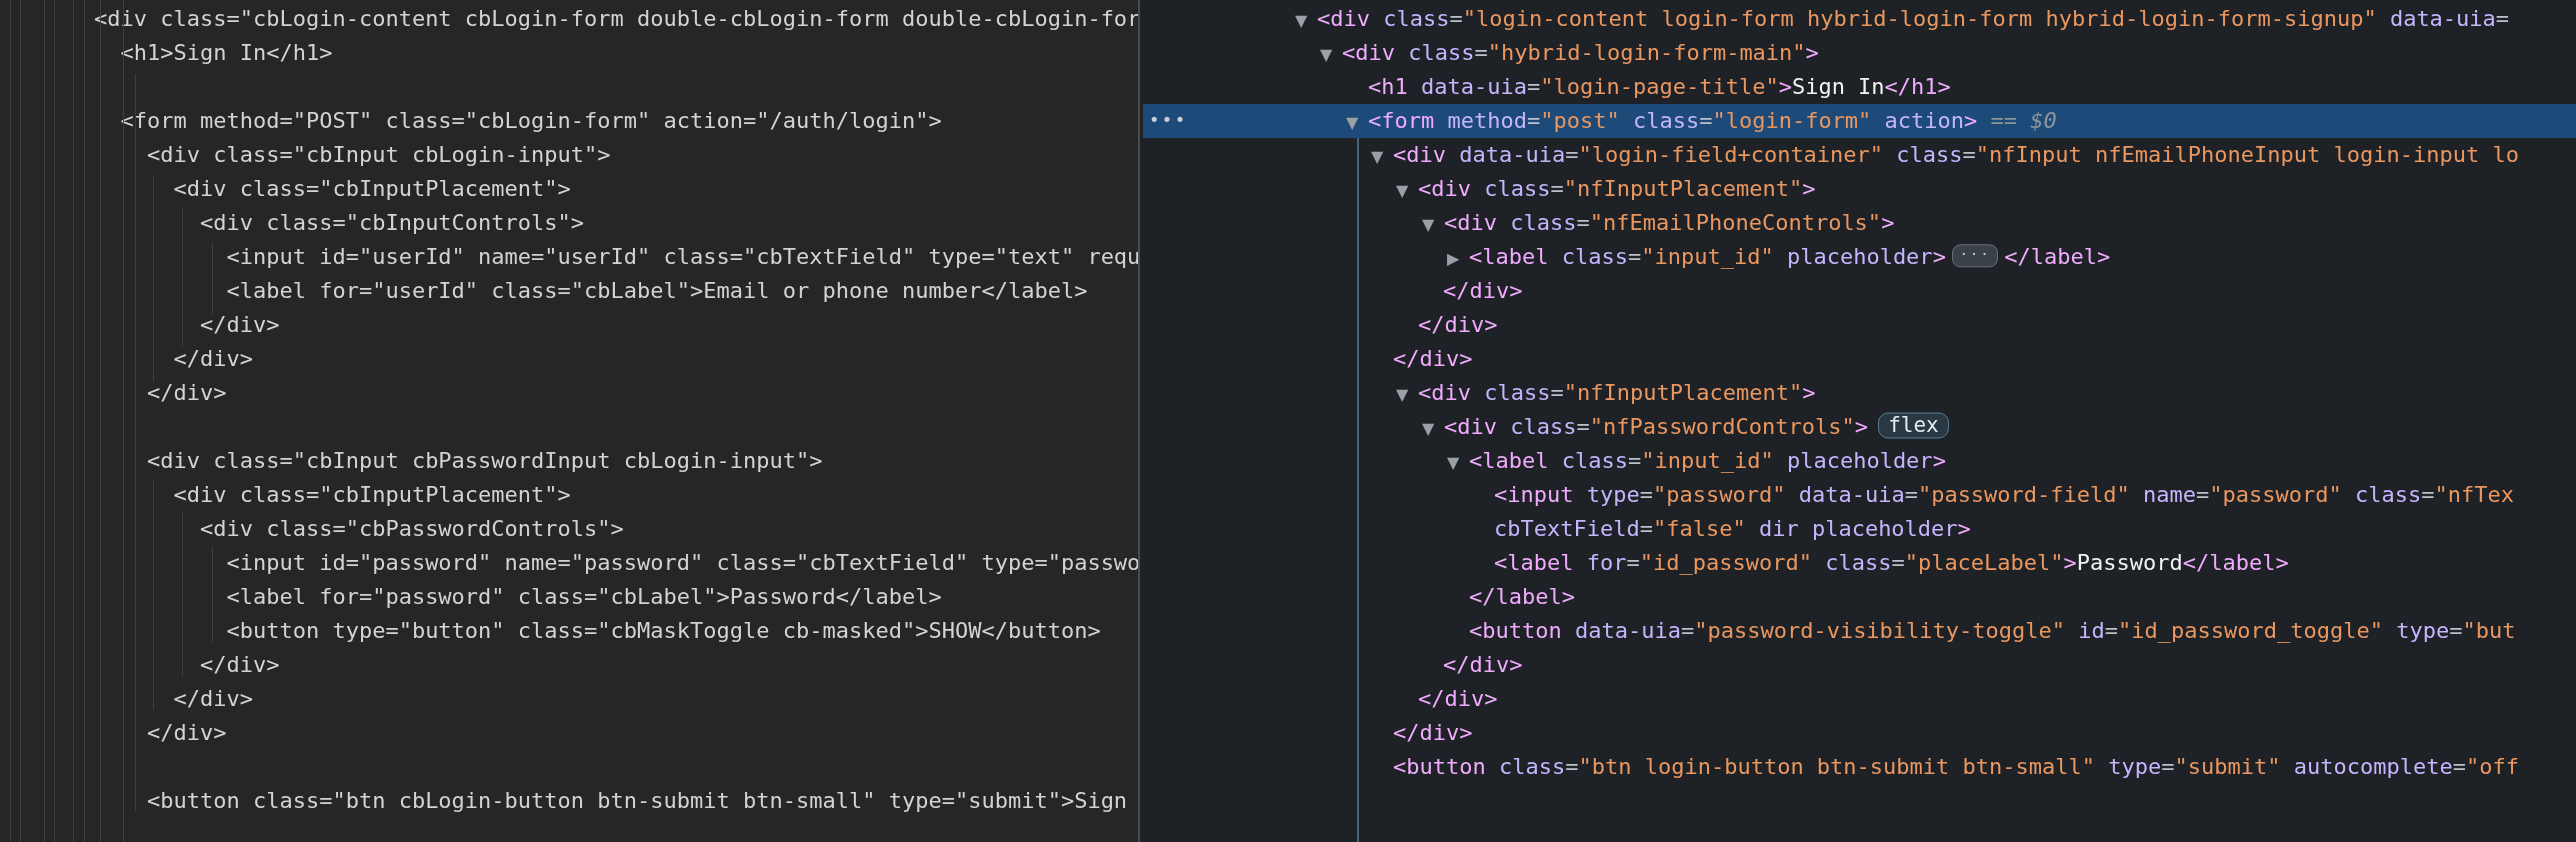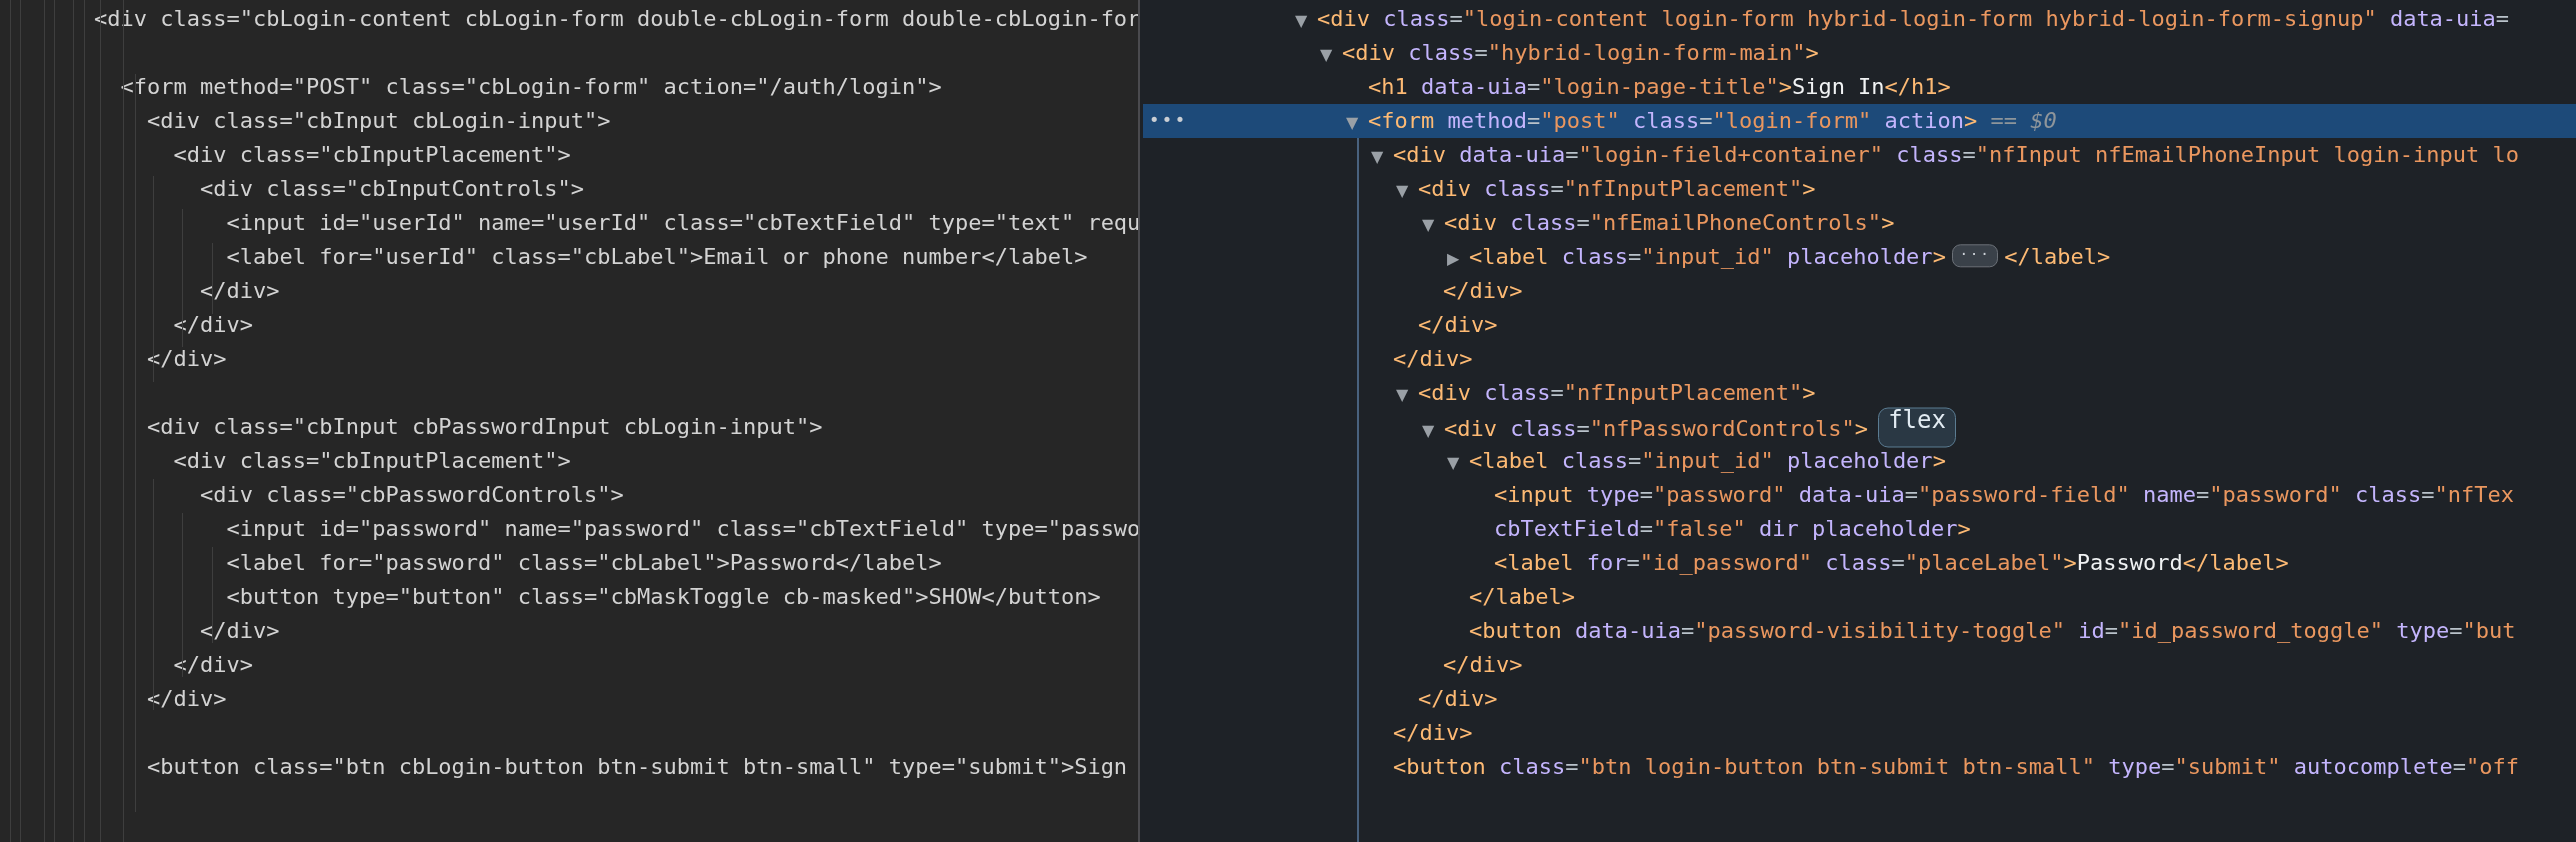--- a/index.html
+++ b/index.html
@@ -17,42 +17,43 @@
   .pane-right{position:absolute;left:1143px;top:0;width:1433px;height:842px;
     background:#1e2227;overflow:hidden;}
   .tree-rows{position:absolute;left:0;top:1.7px;width:100%;}
   .tree-row{position:relative;height:34px;line-height:34px;white-space:pre;
     font-family:"DejaVu Sans Mono",monospace;font-size:22px;}
   .tree-row.selected{background:#1d4a79;}
   .tree-guide{position:absolute;left:214px;top:138px;width:1.7px;height:704px;background:#49627e;}
   .spacer{display:inline-block;height:0.8px;}
   .arrow{display:inline-block;width:22px;color:#9aa0a6;font-size:16px;
     font-family:"DejaVu Sans",sans-serif;}
-  .tk-tag{color:#fdba74;}
+  .tk-tag{color:#f0abfc;}
   .tk-attr{color:#c4b5fd;}
   .tk-eq{color:#b9c2ca;}
   .tk-val{color:#ea975f;}
   .tk-txt{color:#f1f3f4;}
   .tk-meta{color:#8e959b;}
   .tk-meta-i{color:#8e959b;font-style:italic;}
   .flex-badge{display:inline-block;margin-left:10px;padding:0 9.3px;border:1.7px solid #5b7c92;
-    border-radius:10px;background:#2a3844;color:#e2ebf2;font-size:24px;line-height:23px;
-    height:40px;vertical-align:middle;transform:translateY(-2.5px);}
+    border-radius:10px;background:#2a3844;color:#e2ebf2;font-size:21px;line-height:23px;
+    height:26px;vertical-align:middle;transform:translateY(-2.5px);}
   .ellipsis-pill{display:inline-block;margin:0 5.9px;padding:0 6.8px;border:1.7px solid #6b7077;
     border-radius:8.4px;background:#3a4149;color:#cdd2d8;font-size:14.3px;line-height:19.4px;
     height:23px;letter-spacing:1.7px;vertical-align:middle;transform:translateY(-1.7px);}
   .show-more{position:absolute;left:5.9px;top:0;height:34px;line-height:32px;color:#c9ced4;
     font-size:17.7px;letter-spacing:2.5px;font-family:"DejaVu Sans",sans-serif;}
 </style>
 </head>
 <body>
 
 <div class="pane-left">
   <div class="code-lines">
       <div class="code-line">&lt;div class="cbLogin-content cbLogin-form double-cbLogin-form double-cbLogin-form</div>
+      <div class="code-line">  &lt;h1&gt;Sign In&lt;/h1&gt;</div>
       <div class="code-line"></div>
       <div class="code-line">  &lt;form method="POST" class="cbLogin-form" action="/auth/login"&gt;</div>
       <div class="code-line">    &lt;div class="cbInput cbLogin-input"&gt;</div>
       <div class="code-line">      &lt;div class="cbInputPlacement"&gt;</div>
       <div class="code-line">        &lt;div class="cbInputControls"&gt;</div>
       <div class="code-line">          &lt;input id="userId" name="userId" class="cbTextField" type="text" required</div>
       <div class="code-line">          &lt;label for="userId" class="cbLabel"&gt;Email or phone number&lt;/label&gt;</div>
       <div class="code-line">        &lt;/div&gt;</div>
       <div class="code-line">      &lt;/div&gt;</div>
       <div class="code-line">    &lt;/div&gt;</div>

